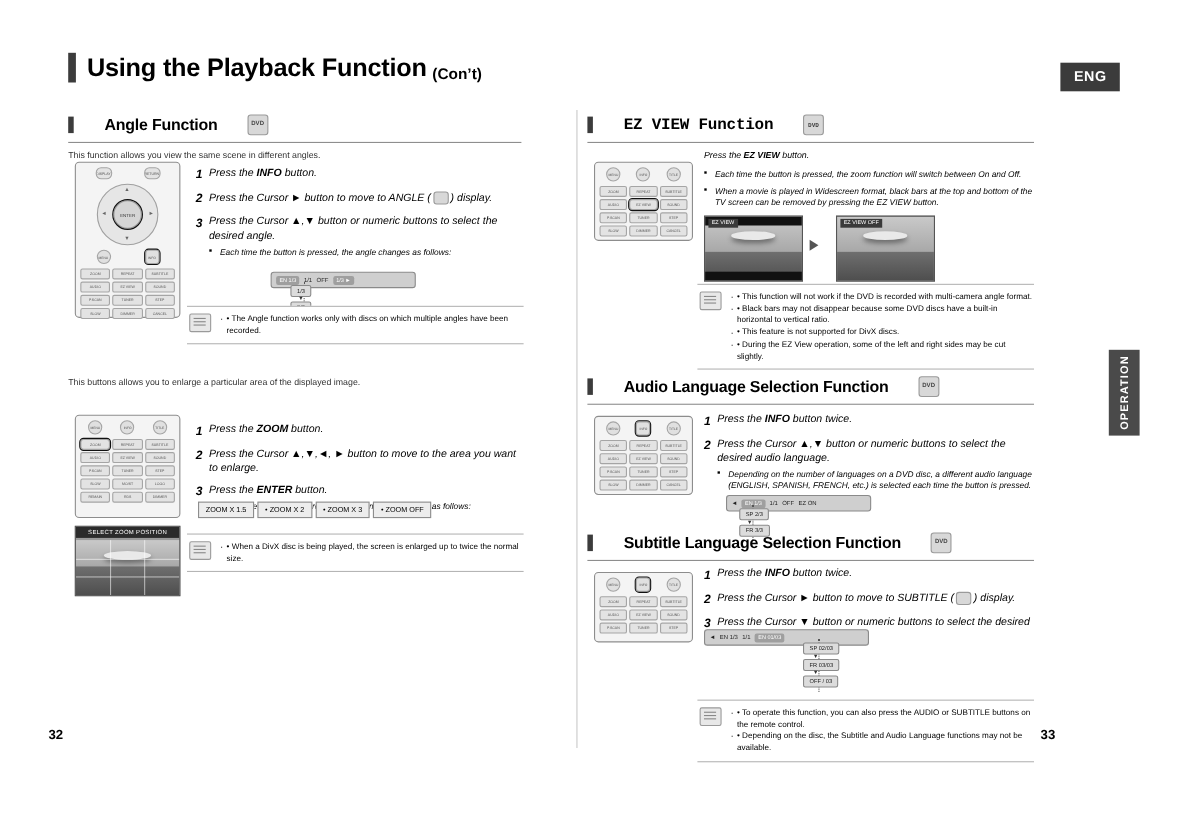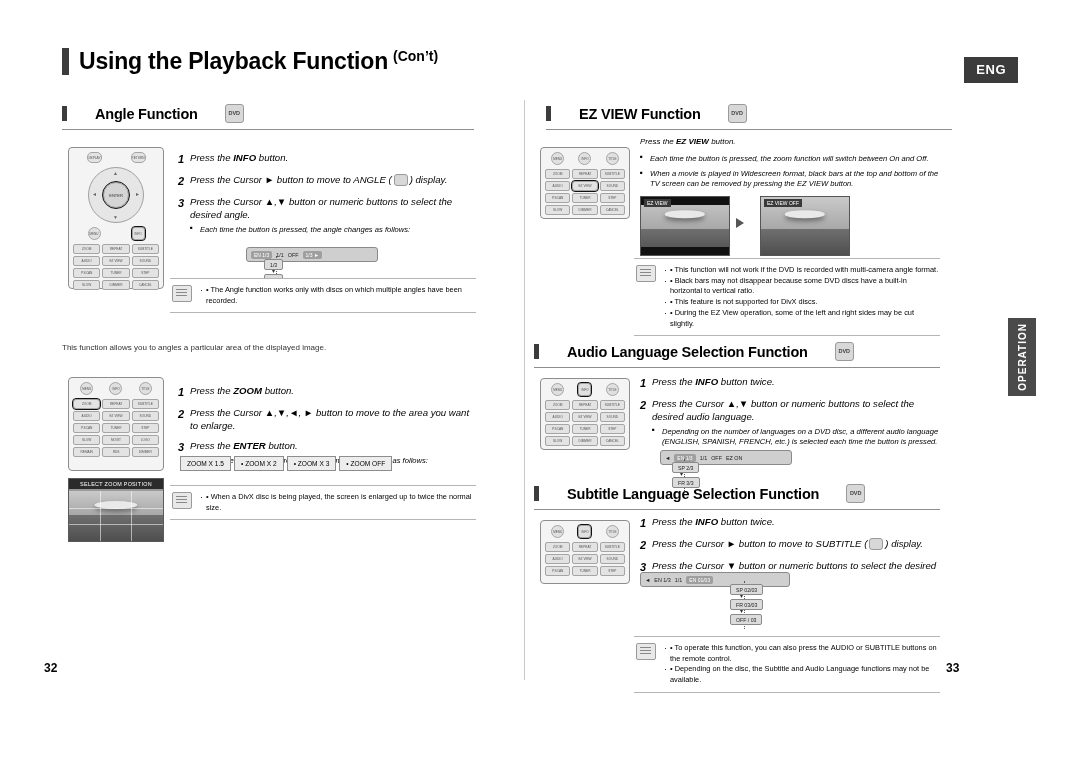--- a/index.html
+++ b/index.html
@@ -6,21 +6,21 @@
   body{
     width:1080px;height:763px;background:#ffffff;
     font-family:"Liberation Sans", sans-serif;
     color:#000;
     position:relative;
     overflow:hidden;
   }
   .page{position:absolute;left:0;top:0;width:1080px;height:763px;}
 
   
-  .title-wrap{position:absolute;left:62px;top:48px;display:flex;align-items:flex-start;}
+  .title-wrap{position:absolute;left:62px;top:48px;display:flex;align-items:flex-end;}
   .title-bar{width:7px;height:27px;background:#3c3c3c;margin-right:10px;}
   .title-main{font-size:23px;font-weight:bold;letter-spacing:-0.2px;}
   .title-sub{font-size:14px;font-weight:bold;margin-left:5px;}
   .eng-badge{position:absolute;right:62px;top:57px;background:#3b3b3b;color:#fff;
     font-size:13px;font-weight:bold;padding:5px 12px 6px;letter-spacing:.5px;}
 
   .op-tab{position:absolute;right:44px;top:318px;width:28px;height:78px;background:#4a4a4a;
     color:#fff;font-size:10px;font-weight:bold;letter-spacing:1px;
     display:flex;align-items:center;justify-content:center;}
   .op-tab span{writing-mode:vertical-rl;text-orientation:mixed;transform:rotate(180deg);}
@@ -134,20 +134,21 @@
   <div class="divider-v" style="left:524px;top:100px;height:580px;"></div>
 
   <div class="sec" style="left:62px;top:104px;width:412px;">
     <div class="sec-head">
       <div class="sec-bar"></div>
       <div class="sec-title">Angle Function</div>
       <div class="btn-ico">
           <b>DVD</b>
         </div>
     </div>
+    <div class="sec-desc">This function allows you view the same scene in different angles.</div>
   </div>
 
   <div class="remote" style="left:68px;top:147px;width:94px;height:140px;">
     <div class="rc-row">
       <div class="rc-btn">DISPLAY</div>
       <div class="rc-btn">RETURN</div>
     </div>
     <div class="rc-pad">
       <div class="ar" style="left:24px;top:2px;">▲</div>
       <div class="ar" style="left:24px;bottom:2px;">▼</div>
@@ -207,21 +208,21 @@
   <div class="osd-sm" style="left:264px;top:288px;">3/3</div>
 
   <div class="notebox" style="left:170px;top:278px;width:306px;">
     <div class="pencil"></div>
     <div class="note-txt">
       <div>• The Angle function works only with discs on which multiple angles have been recorded.</div>
     </div>
   </div>
 
   <div class="sec" style="left:62px;top:336px;width:412px;">
-    <div class="sec-desc">This function allows you to angles a particular area of the displayed image.</div>
+    <div class="sec-desc">This buttons allows you to enlarge a particular area of the displayed image.</div>
   </div>
 
   <div class="remote" style="left:68px;top:377px;width:94px;height:92px;">
     <div class="rc-row">
       <div class="rc-rnd">MENU</div>
       <div class="rc-rnd">INFO</div>
       <div class="rc-rnd">TITLE</div>
     </div>
     <div class="rc-grid">
       <div class="rc-sq hl">ZOOM</div>
@@ -282,21 +283,21 @@
 
   <div class="notebox" style="left:170px;top:485px;width:306px;">
     <div class="pencil"></div>
     <div class="note-txt">
       <div>• When a DivX disc is being played, the screen is enlarged up to twice the normal size.</div>
     </div>
   </div>
 
   <div class="pgnum" style="left:44px;top:661px;">32</div>
 
-  <div class="sec" style="left:546px;top:104px;width:406px;">
+  <div class="sec" style="left:534px;top:104px;width:406px;font-family:Liberation Mono, monospace;">
     <div class="sec-head">
       <div class="sec-bar"></div>
       <div class="sec-title">EZ VIEW Function</div>
       <div class="btn-ico">
           <b>DVD</b>
         </div>
     </div>
   </div>
 
   <div class="remote-sm" style="left:540px;top:147px;width:88px;height:70px;">

